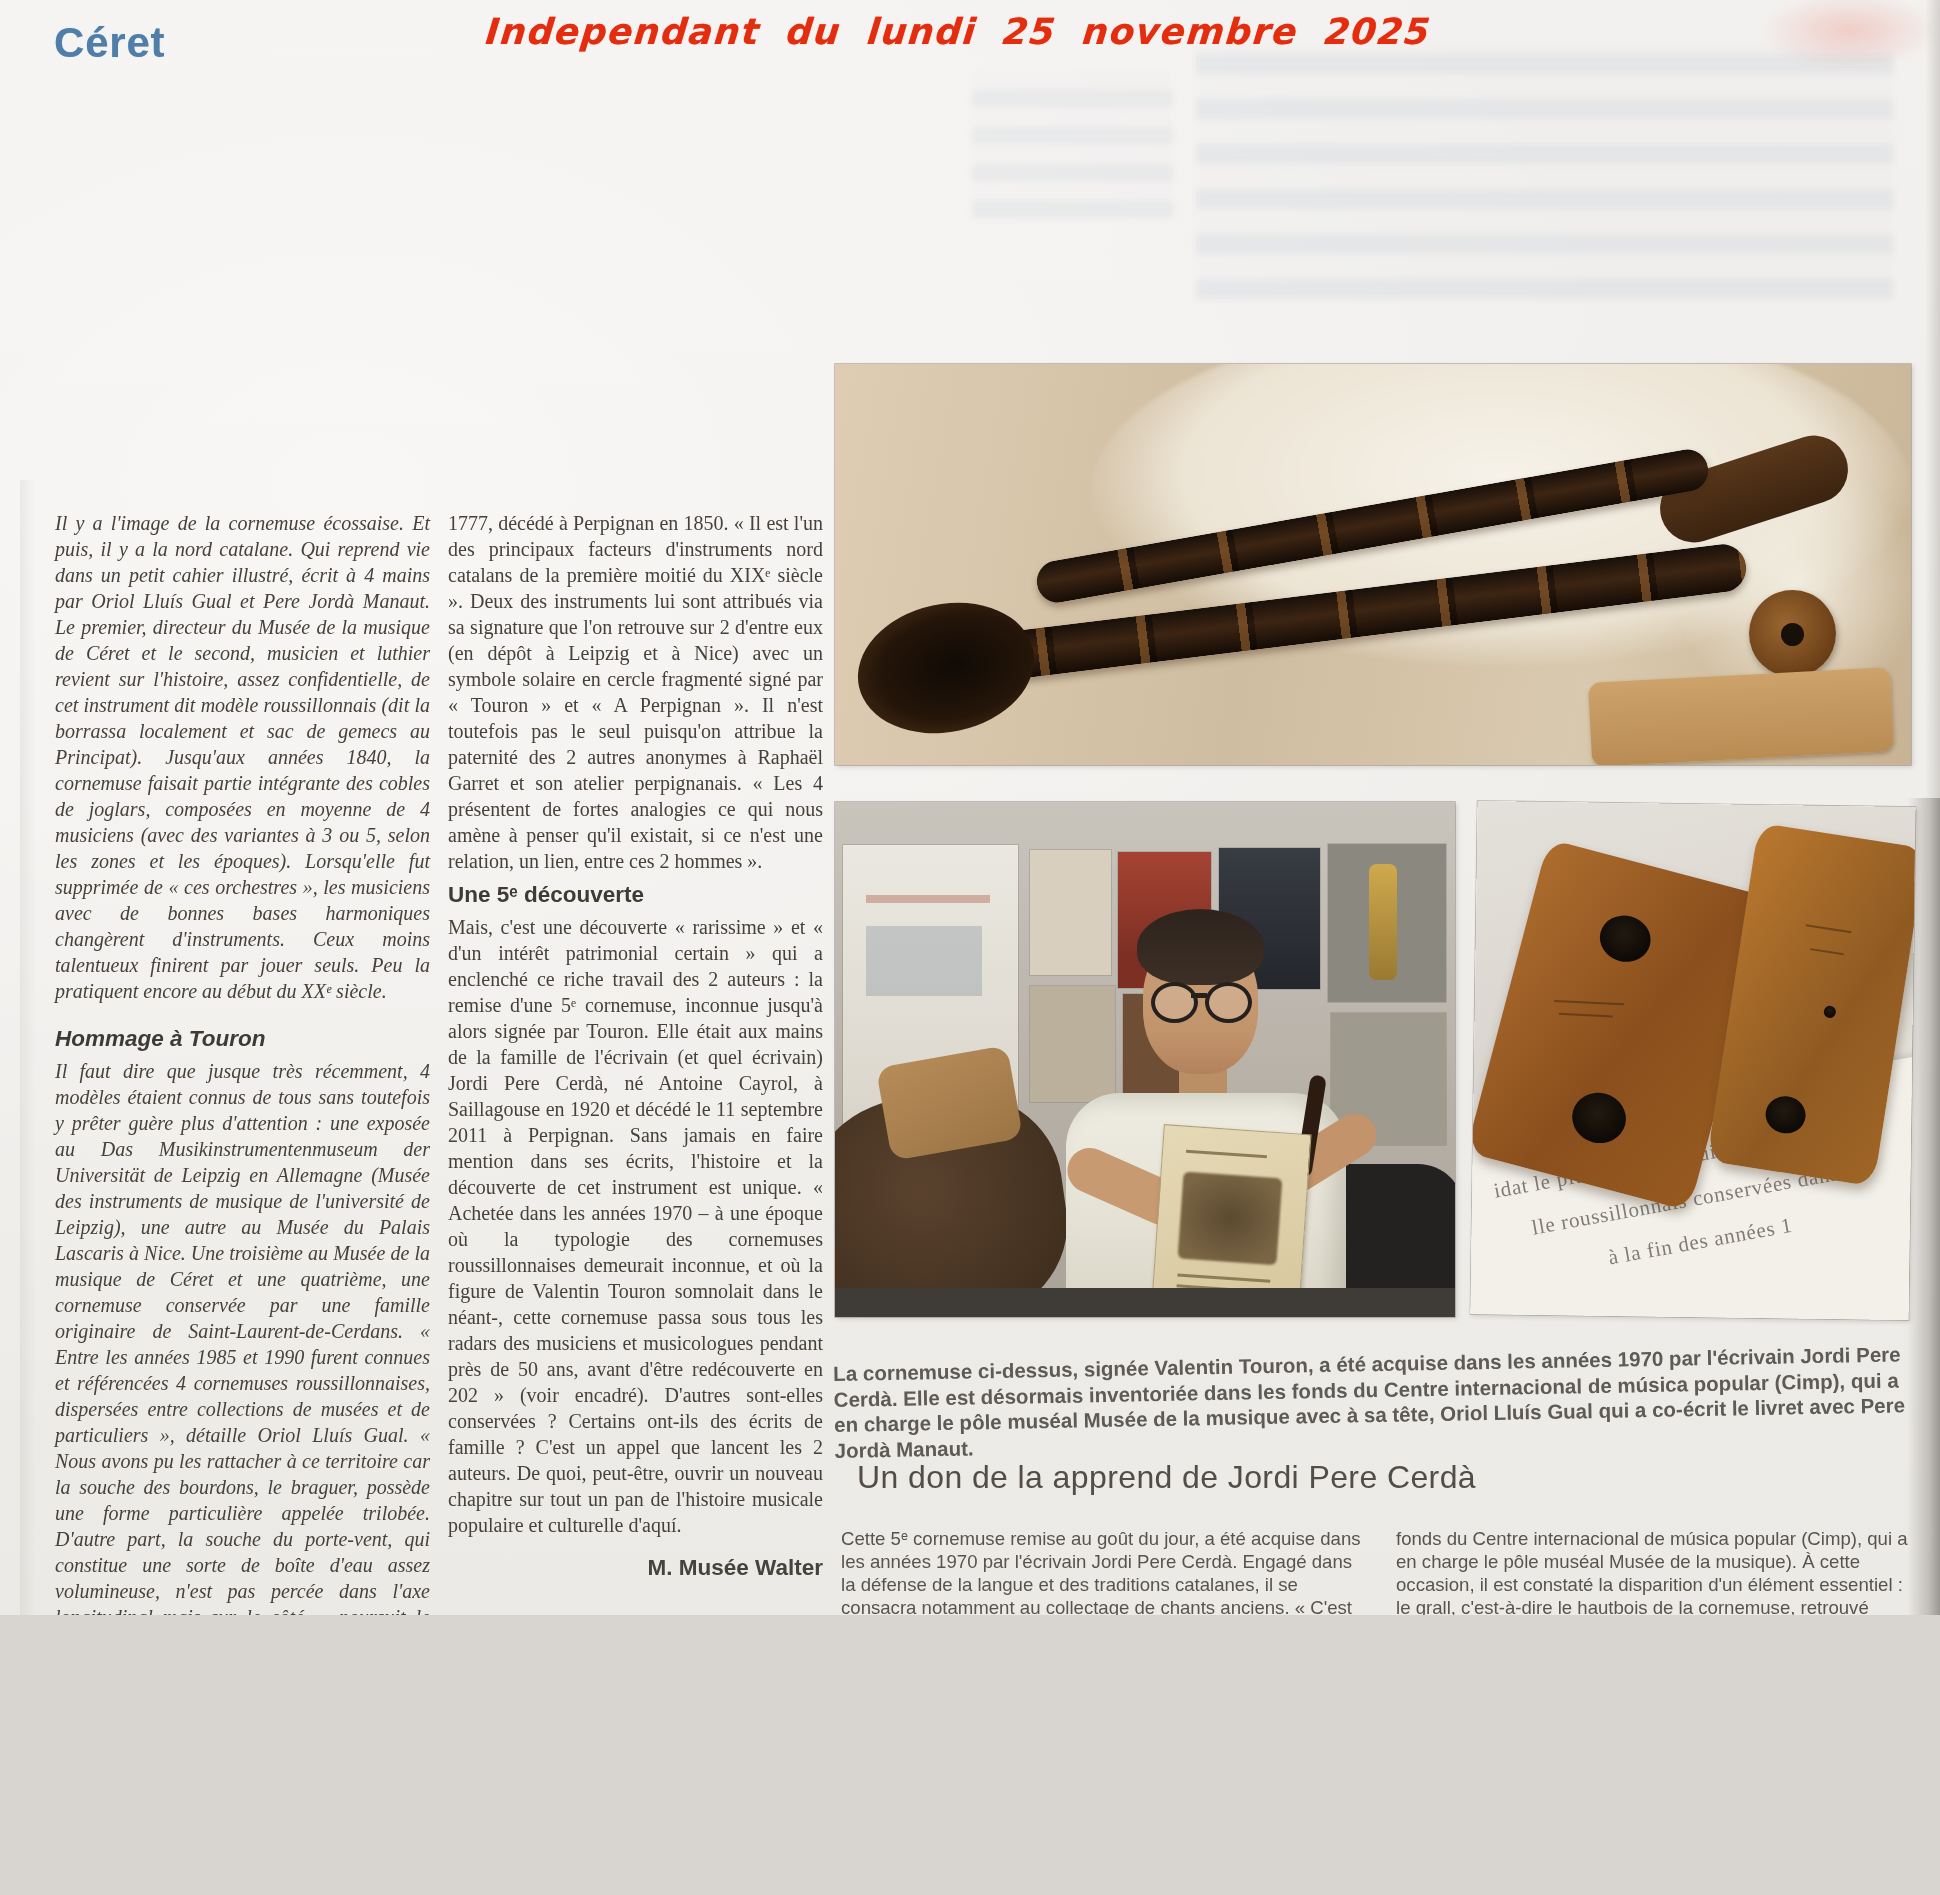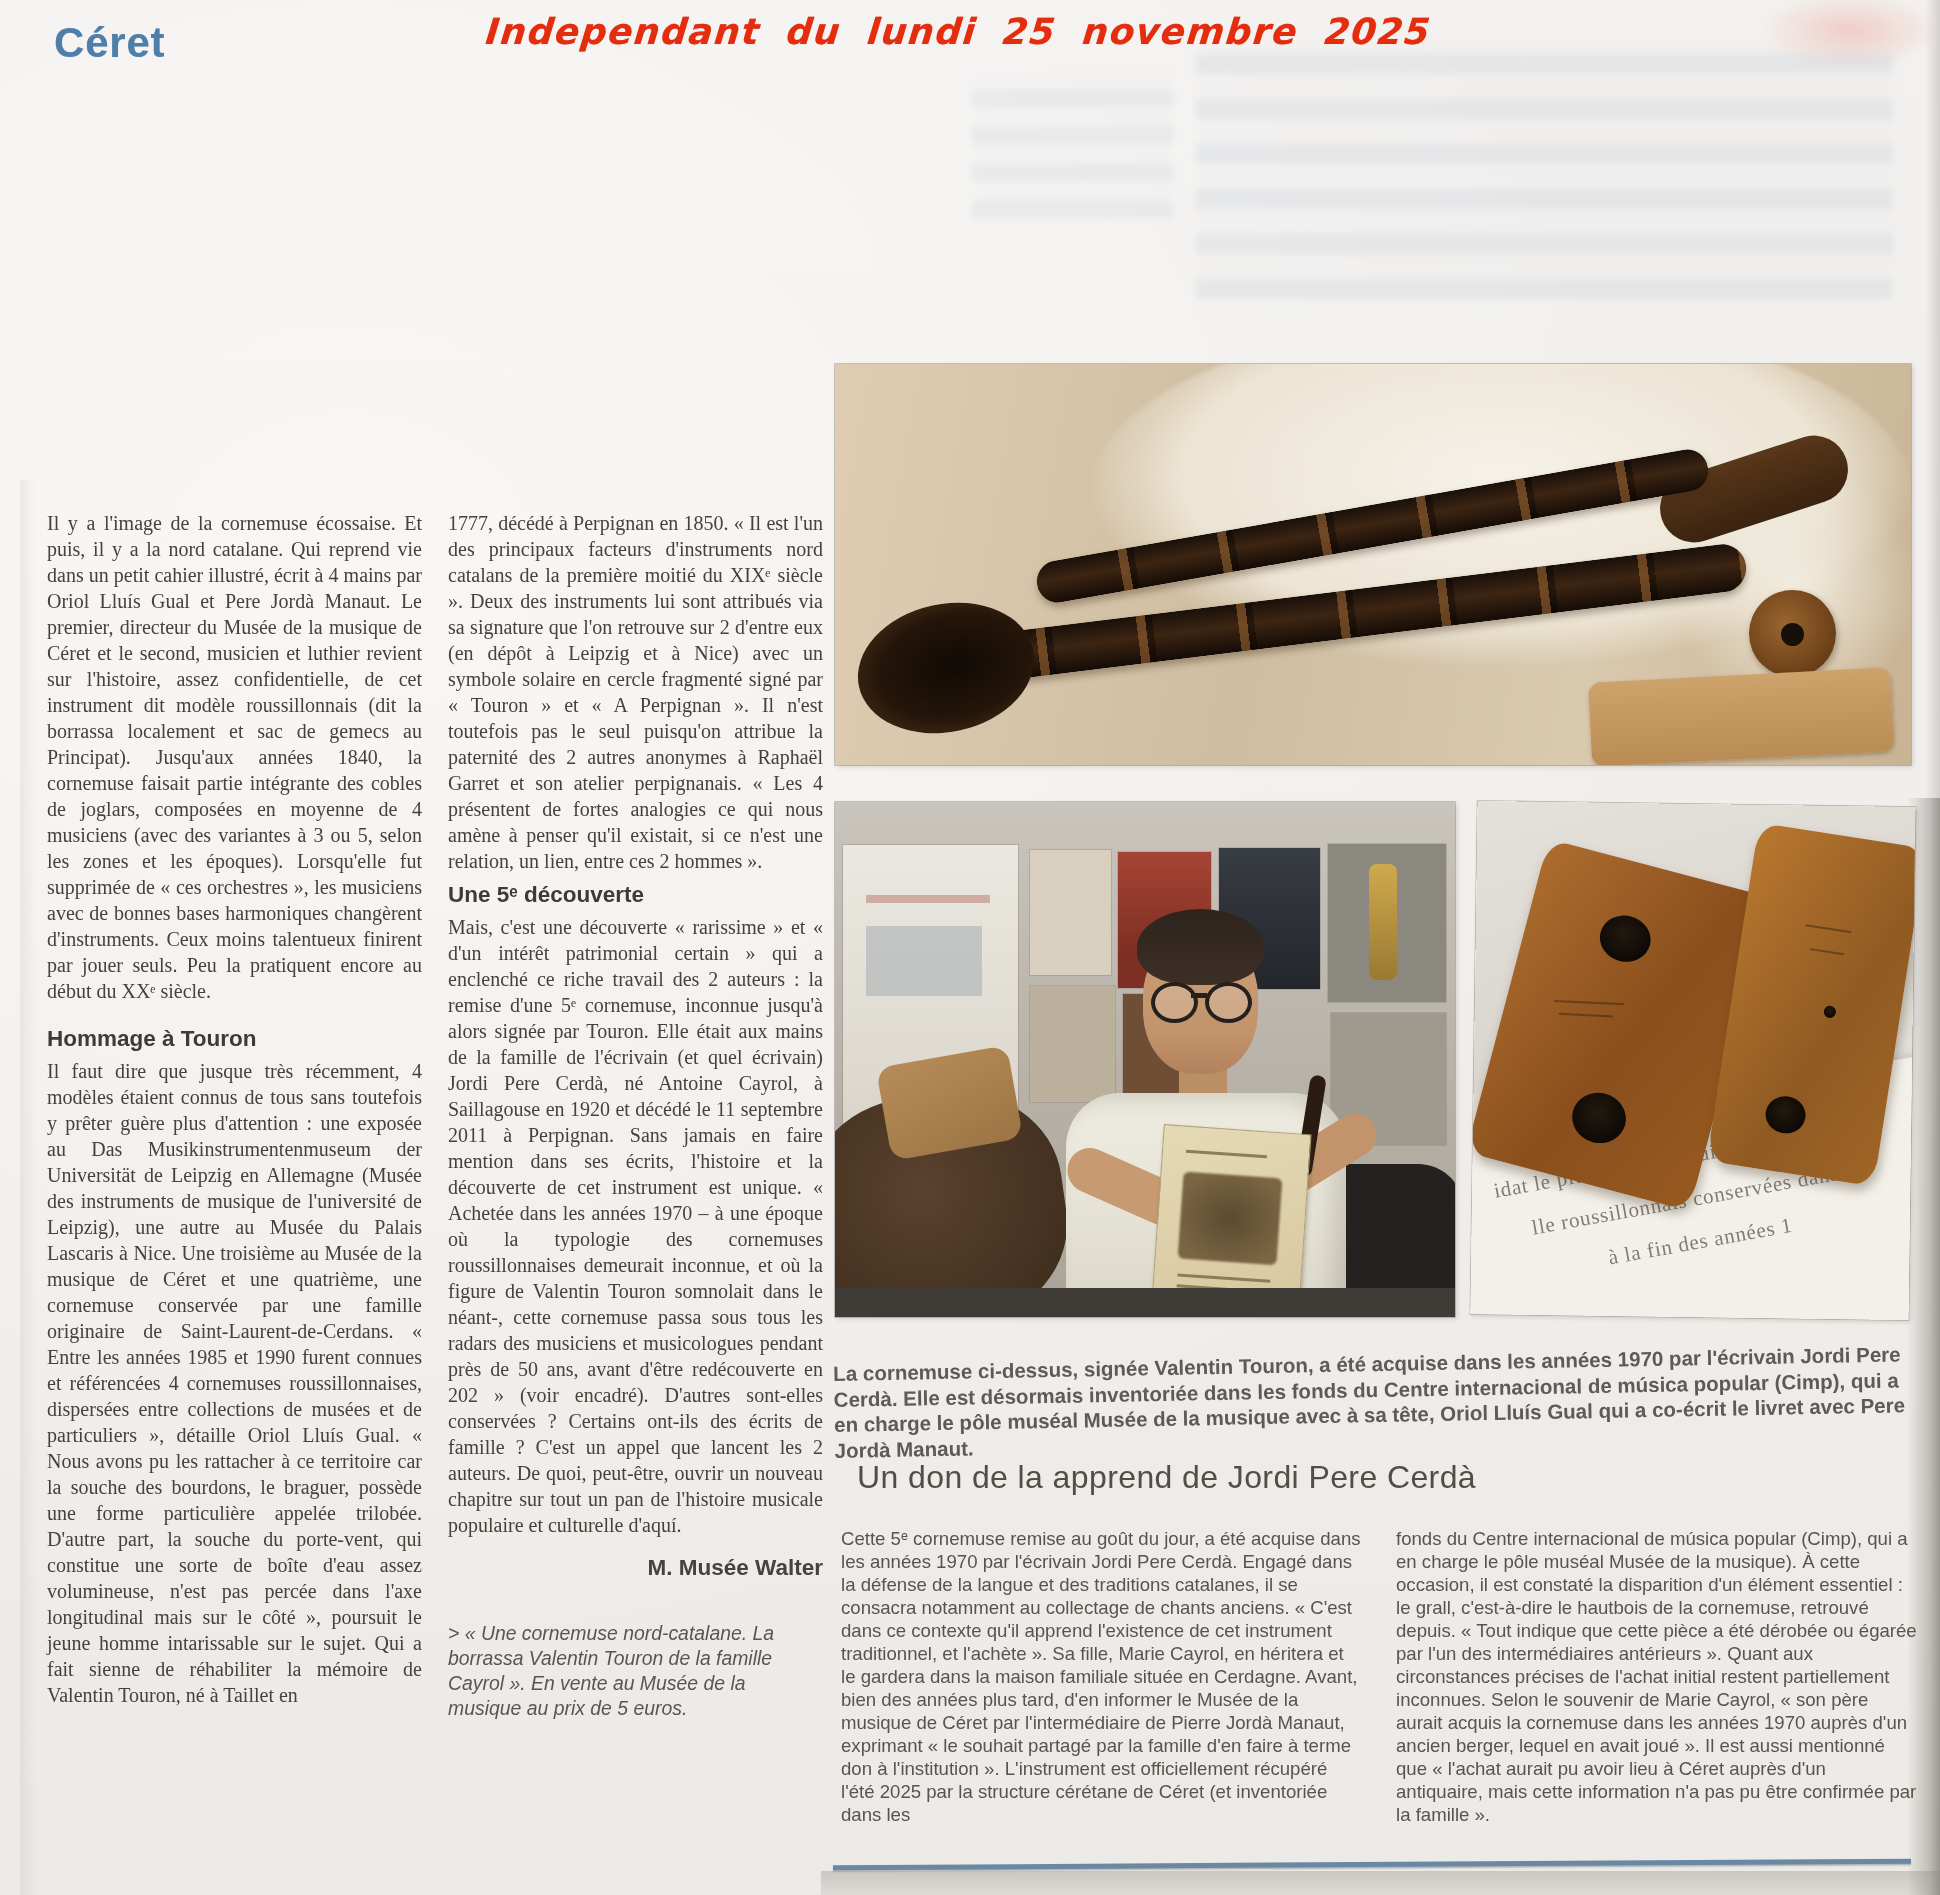--- a/index.html
+++ b/index.html
@@ -1,17 +1,17 @@
 <!DOCTYPE html>
 <html lang="fr" style="font-size:12.4px"><head>
 <meta charset="utf-8">
 <style>
   html,body{margin:0;padding:0;background:#d8d4cf;}
   #page{
-    position:relative;width:1941px;height:1895px;overflow:hidden;
+    position:relative;width:1941px;height:1615px;overflow:hidden;
     background:
       radial-gradient(ellipse at 18% 30%, rgba(255,255,255,.5), rgba(255,255,255,0) 60%),
       linear-gradient(180deg,#f3f1ef 0%,#f0eeeb 55%,#eceae6 100%);
     font-family:"Liberation Sans",sans-serif;color:#45403a;
   }
   .abs{position:absolute;}
 
   
   .kicker{left:54px;top:18.6px;font-size:42px;font-weight:bold;color:#4f7ea9;letter-spacing:0.8px;text-shadow:0 0 0.8px rgba(79,126,169,.4);}
   .handnote{
@@ -23,21 +23,21 @@
     font-size:66px;line-height:70px;letter-spacing:-2.3px;text-shadow:0 0 0.8px rgba(86,81,75,.35);}
   .headline div{white-space:nowrap;}
   .standfirst{
     left:54px;top:381px;width:759px;font-style:italic;font-size:22.5px;line-height:30px;
     color:#6e7581;font-weight:bold;opacity:.85;
   }
 
   
   .bodycol{top:510px;width:375px;font-family:"Liberation Serif",serif;font-size:20px;
     line-height:26px;text-align:justify;color:#47413a;}
-  #col1{left:47px;}
+  #col1{left:55px;font-style:italic;}
   #col2{left:448px;}
   .bodycol p{margin:0 0 1.5px 0;}
   .subhead{font-family:"Liberation Sans",sans-serif;font-weight:bold;font-size:22.5px;
     color:#3e3a35;margin:22px 0 6.2px 0;}
   #col2 .subhead{margin-top:8px;}
   .byline{font-family:"Liberation Sans",sans-serif;font-weight:bold;font-size:22.5px;
     color:#46423c;text-align:right;margin-top:17px;}
   .footnote{font-family:"Liberation Sans",sans-serif;font-style:italic;font-size:19.4px;
     line-height:25px;color:#5a554e;margin-top:40px;text-align:left;}
 

